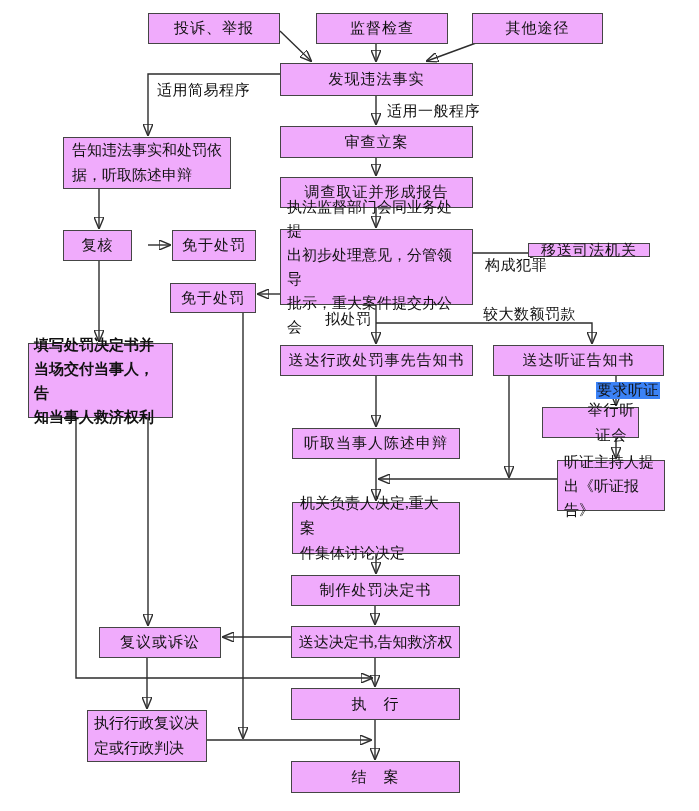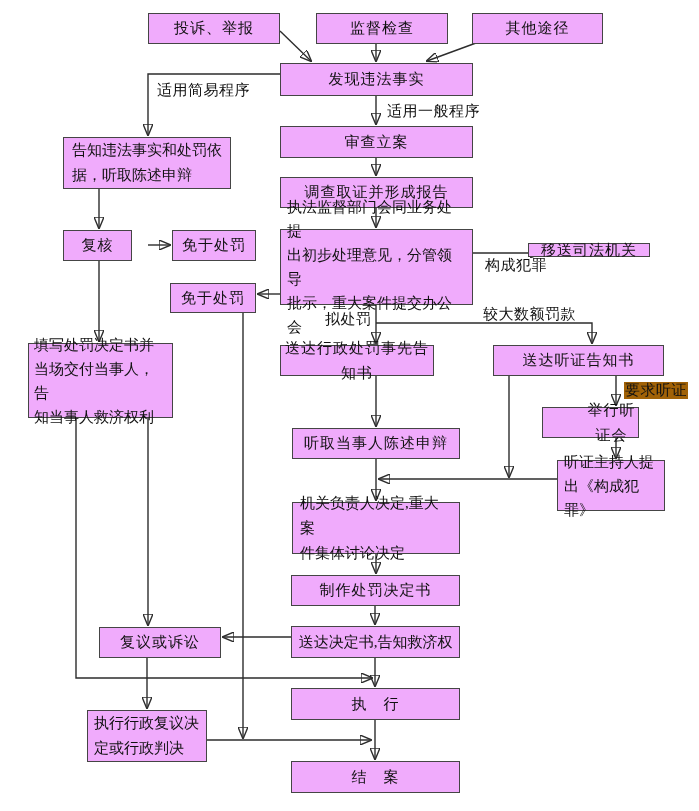--- a/index.html
+++ b/index.html
@@ -15,21 +15,21 @@
     display:flex;align-items:center;justify-content:center;
     font-size:15px;line-height:25px;letter-spacing:1px;text-align:center;
     white-space:pre-line;
   }
   .node.ml{justify-content:flex-start;text-align:left;letter-spacing:0;}
   .node.tight{letter-spacing:0;font-family:Liberation Serif, serif;}
   .label{
     position:absolute;font-size:15px;line-height:17px;white-space:pre-line;
     letter-spacing:0.5px;color:#111;
   }
-  .label.whitebg{background:#a16207;padding:0 1px;margin-left:28px;}
+  .label.whitebg{background:#3b82f6;padding:0 1px;}
 </style>
 </head>
 <body>
 
 <div class="canvas">
 
   <svg class="edges" width="699" height="811" viewBox="0 0 699 811">
     <defs>
       <marker id="arw" viewBox="0 0 12 10" refX="11" refY="5" markerWidth="12" markerHeight="10" orient="auto" markerUnits="userSpaceOnUse">
         <path d="M0,0 L12,5 L0,10 Z" fill="#2d2d2d" stroke="none"></path>
@@ -82,29 +82,29 @@
 据，听取陈述申辩</div>
   <div class="node" style="left:280px;top:126px;width:193px;height:32px;">审查立案</div>
   <div class="node" style="left:280px;top:177px;width:193px;height:31px;">调查取证并形成报告</div>
   <div class="node" style="left:63px;top:230px;width:69px;height:31px;">复核</div>
   <div class="node" style="left:172px;top:230px;width:84px;height:31px;">免于处罚</div>
   <div class="node" style="left:170px;top:283px;width:86px;height:30px;">免于处罚</div>
   <div class="node ml" style="left:280px;top:229px;width:193px;height:76px;padding:0 6px;line-height:24px;">执法监督部门会同业务处提
 出初步处理意见，分管领导
 批示，重大案件提交办公会</div>
   <div class="node" style="left:528px;top:243px;width:122px;height:14px;">移送司法机关</div>
-  <div class="node ml" style="left:28px;top:343px;width:145px;height:75px;padding:0 5px;line-height:24px;">填写处罚决定书并
+  <div class="node ml" style="left:28px;top:343px;width:145px;height:75px;padding:0 5px;line-height:24px;font-weight:bold;">填写处罚决定书并
 当场交付当事人，告
 知当事人救济权利</div>
-  <div class="node" style="left:280px;top:345px;width:154px;height:31px;">送达行政处罚事先告知书</div>
+  <div class="node" style="left:280px;top:345px;width:193px;height:31px;">送达行政处罚事先告知书</div>
   <div class="node" style="left:493px;top:345px;width:171px;height:31px;">送达听证告知书</div>
   <div class="node" style="left:542px;top:407px;width:97px;height:31px;padding-left:42px;">举行听证会</div>
   <div class="node" style="left:292px;top:428px;width:168px;height:31px;">听取当事人陈述申辩</div>
   <div class="node ml" style="left:557px;top:460px;width:108px;height:51px;padding:0 6px;line-height:24px;">听证主持人提
-出《构成犯罪》</div>
+出《听证报告》</div>
   <div class="node ml" style="left:292px;top:502px;width:168px;height:52px;padding:0 7px;line-height:25px;">机关负责人决定,重大案
 件集体讨论决定</div>
   <div class="node" style="left:291px;top:575px;width:169px;height:31px;">制作处罚决定书</div>
   <div class="node tight" style="left:291px;top:626px;width:169px;height:32px;">送达决定书,告知救济权</div>
   <div class="node" style="left:99px;top:627px;width:122px;height:31px;">复议或诉讼</div>
   <div class="node" style="left:291px;top:688px;width:169px;height:32px;">执　行</div>
   <div class="node ml" style="left:87px;top:710px;width:120px;height:52px;padding:0 6px;line-height:25px;">执行行政复议决
 定或行政判决</div>
   <div class="node" style="left:291px;top:761px;width:169px;height:32px;">结　案</div>
 

